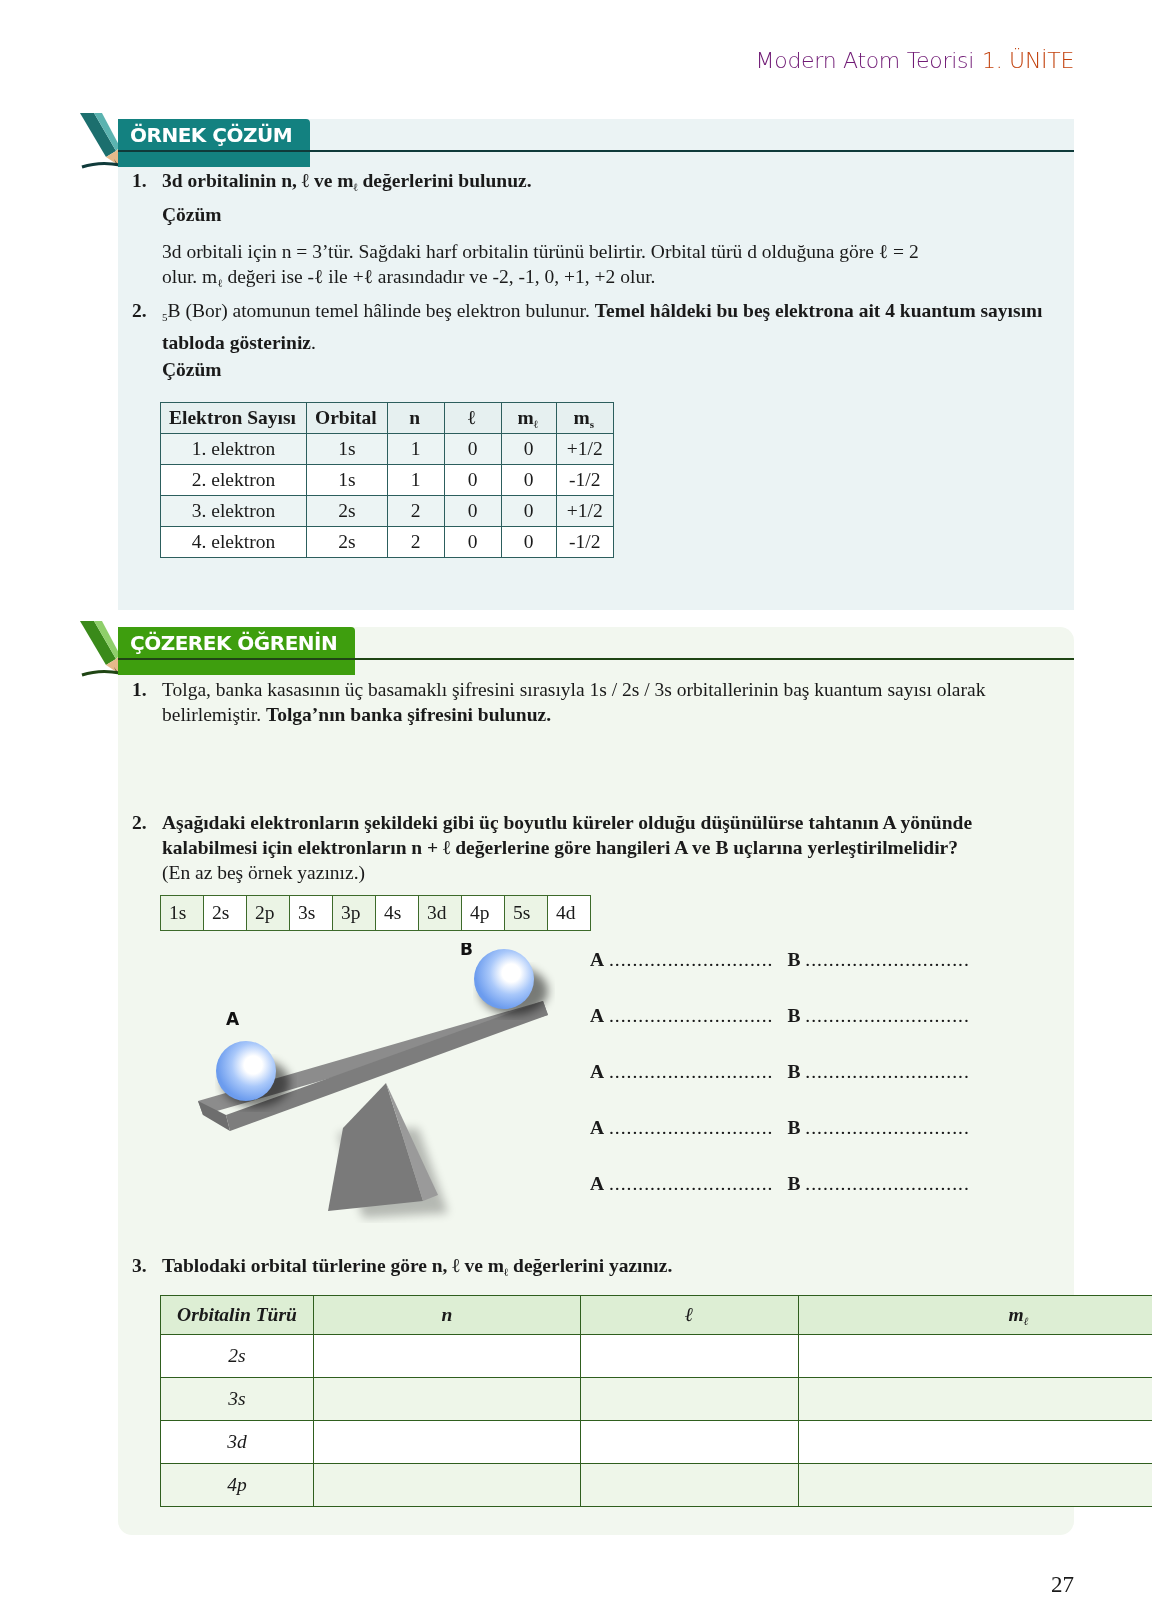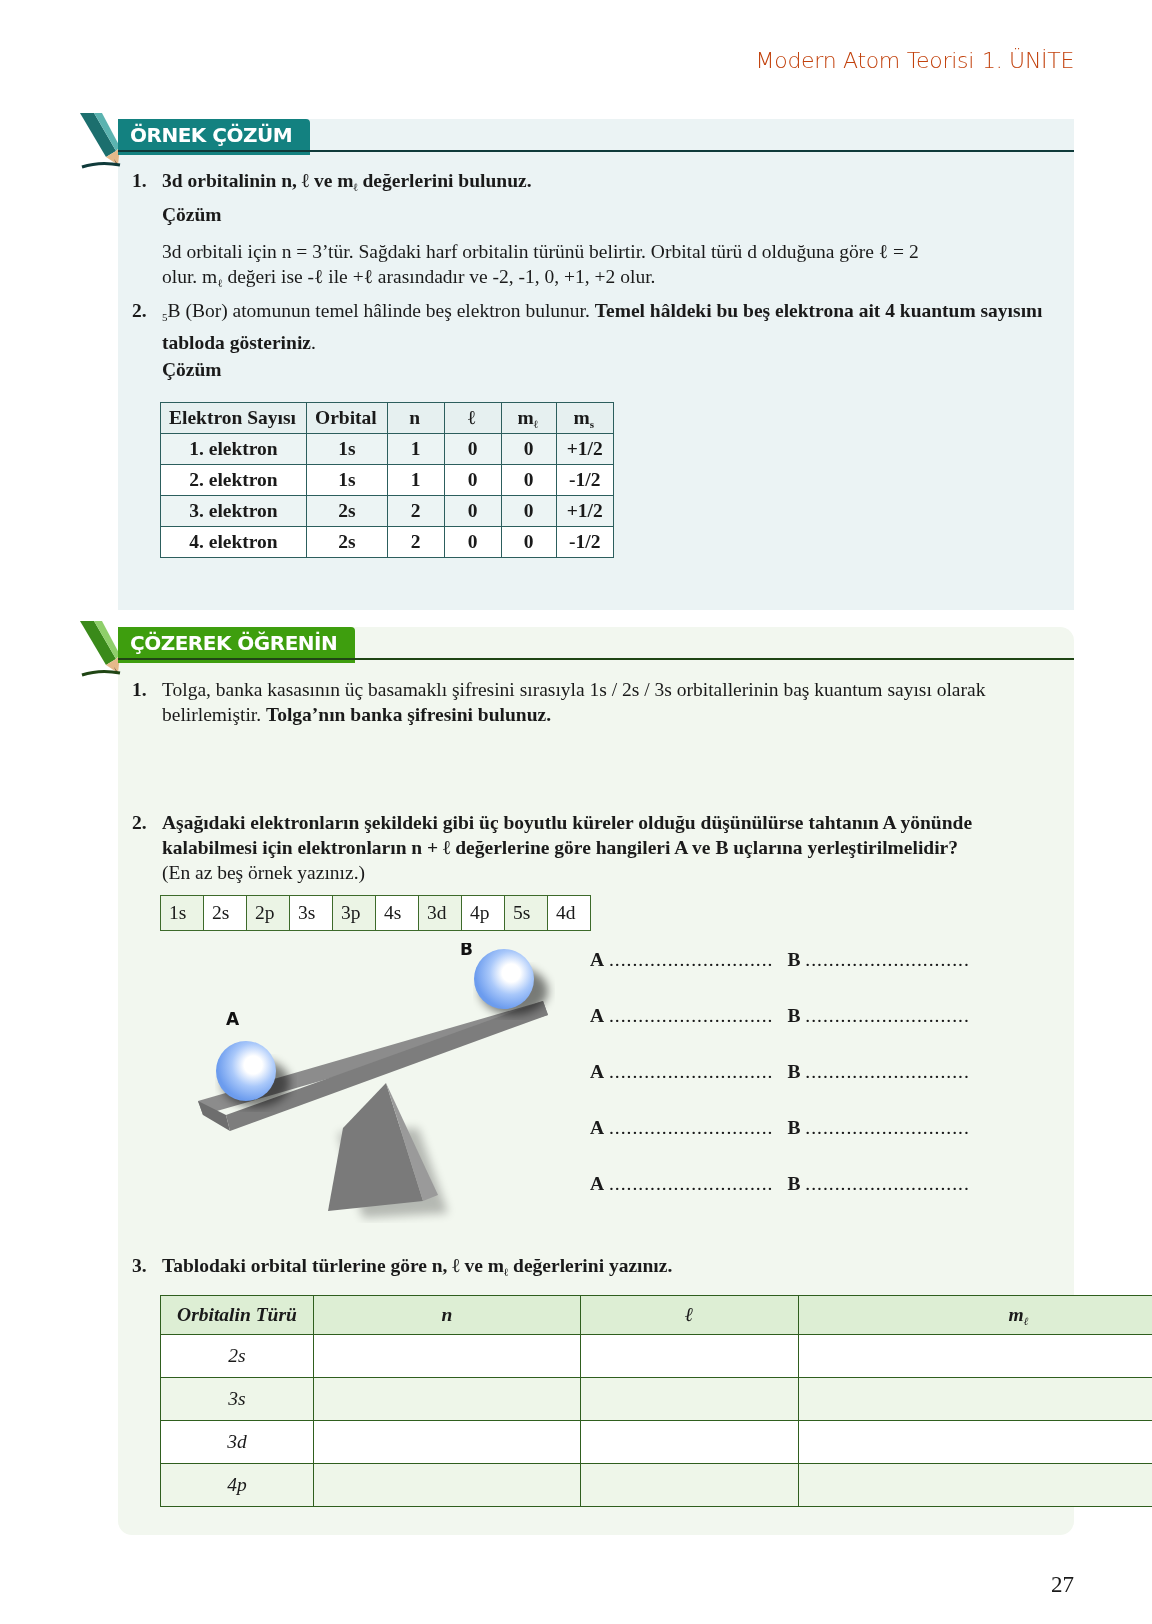--- a/index.html
+++ b/index.html
@@ -1,42 +1,42 @@
 <!DOCTYPE html>
 <html><head>
 <meta charset="utf-8">
 <style>
   html,body{margin:0;padding:0;background:#ffffff;}
   body{width:1152px;height:1624px;position:relative;font-family:"Liberation Serif","DejaVu Serif",serif;color:#1a1a1a;overflow:hidden;}
   .header{position:absolute;right:78px;top:48px;font-family:"DejaVu Sans","Liberation Sans",sans-serif;font-size:22px;font-weight:300;letter-spacing:-0.3px;}
-  .header .sub{color:#c2410c;}
+  .header .sub{color:#701a75;}
   .header .unit{color:#c2410c;margin-left:8px;}
 
   .section{position:absolute;left:118px;width:956px;}
   .sec1{top:119px;height:491px;background:#ebf3f4;}
   .sec2{top:627px;height:908px;background:#f2f7ef;border-radius:14px;}
-  .tab{position:absolute;top:0;left:0;height:36px;padding:0 18px 0 12px;color:#fff;font-family:"DejaVu Sans","Liberation Sans",sans-serif;font-weight:bold;font-size:20px;line-height:32px;letter-spacing:-0.5px;border-top-right-radius:4px;}
+  .tab{position:absolute;top:0;left:0;height:48px;padding:0 18px 0 12px;color:#fff;font-family:"DejaVu Sans","Liberation Sans",sans-serif;font-weight:bold;font-size:20px;line-height:32px;letter-spacing:-0.5px;border-top-right-radius:4px;}
   .sec1 .tab{background:#138180;}
   .sec2 .tab{background:#3e9e0e;}
   .rule{position:absolute;top:31px;left:0;right:0;height:2px;}
   .sec1 .rule{background:#0f3a3a;}
   .sec2 .rule{background:#1f4514;}
   .pencil{position:absolute;left:-42px;top:-6px;width:56px;height:60px;}
 
   .q{position:absolute;left:14px;right:14px;font-size:19.5px;line-height:25px;}
   .q .num{position:absolute;left:0;font-weight:bold;}
   .q .body{margin-left:30px;}
   .b{font-weight:bold;}
   .sol-label{font-weight:bold;}
   sub.s{font-size:11px;vertical-align:-4px;}
   sub.pre{font-size:11px;vertical-align:-4px;}
 
   table{border-collapse:collapse;}
   .t1{position:absolute;left:42px;top:283px;font-size:19.5px;}
-  .t1 td,.t1 th{border:1.5px solid #2c5e5d;height:30px;padding:0 10px;text-align:center;font-weight:bold;}
+  .t1 td,.t1 th{border:1.5px solid #2c5e5d;height:30px;padding:0 10px;text-align:center;}
   .t1 th{background:#e6f0f0;font-weight:bold;padding-left:8px;}
   .t1 tr:nth-child(even) td{background:#ecf4f4;}
   .t1 tr:nth-child(odd) td{background:#ffffff;}
 
   .orb-strip{position:absolute;left:42px;top:268px;font-size:19.5px;}
   .orb-strip td{border:1.5px solid #3d6a2a;width:26px;height:34px;padding:0 8px;text-align:left;}
   .orb-strip td:nth-child(odd){background:#ebf4e5;}
   .orb-strip td:nth-child(even){background:#ffffff;}
 
   .answers{position:absolute;left:472px;top:322px;font-size:19.5px;}

